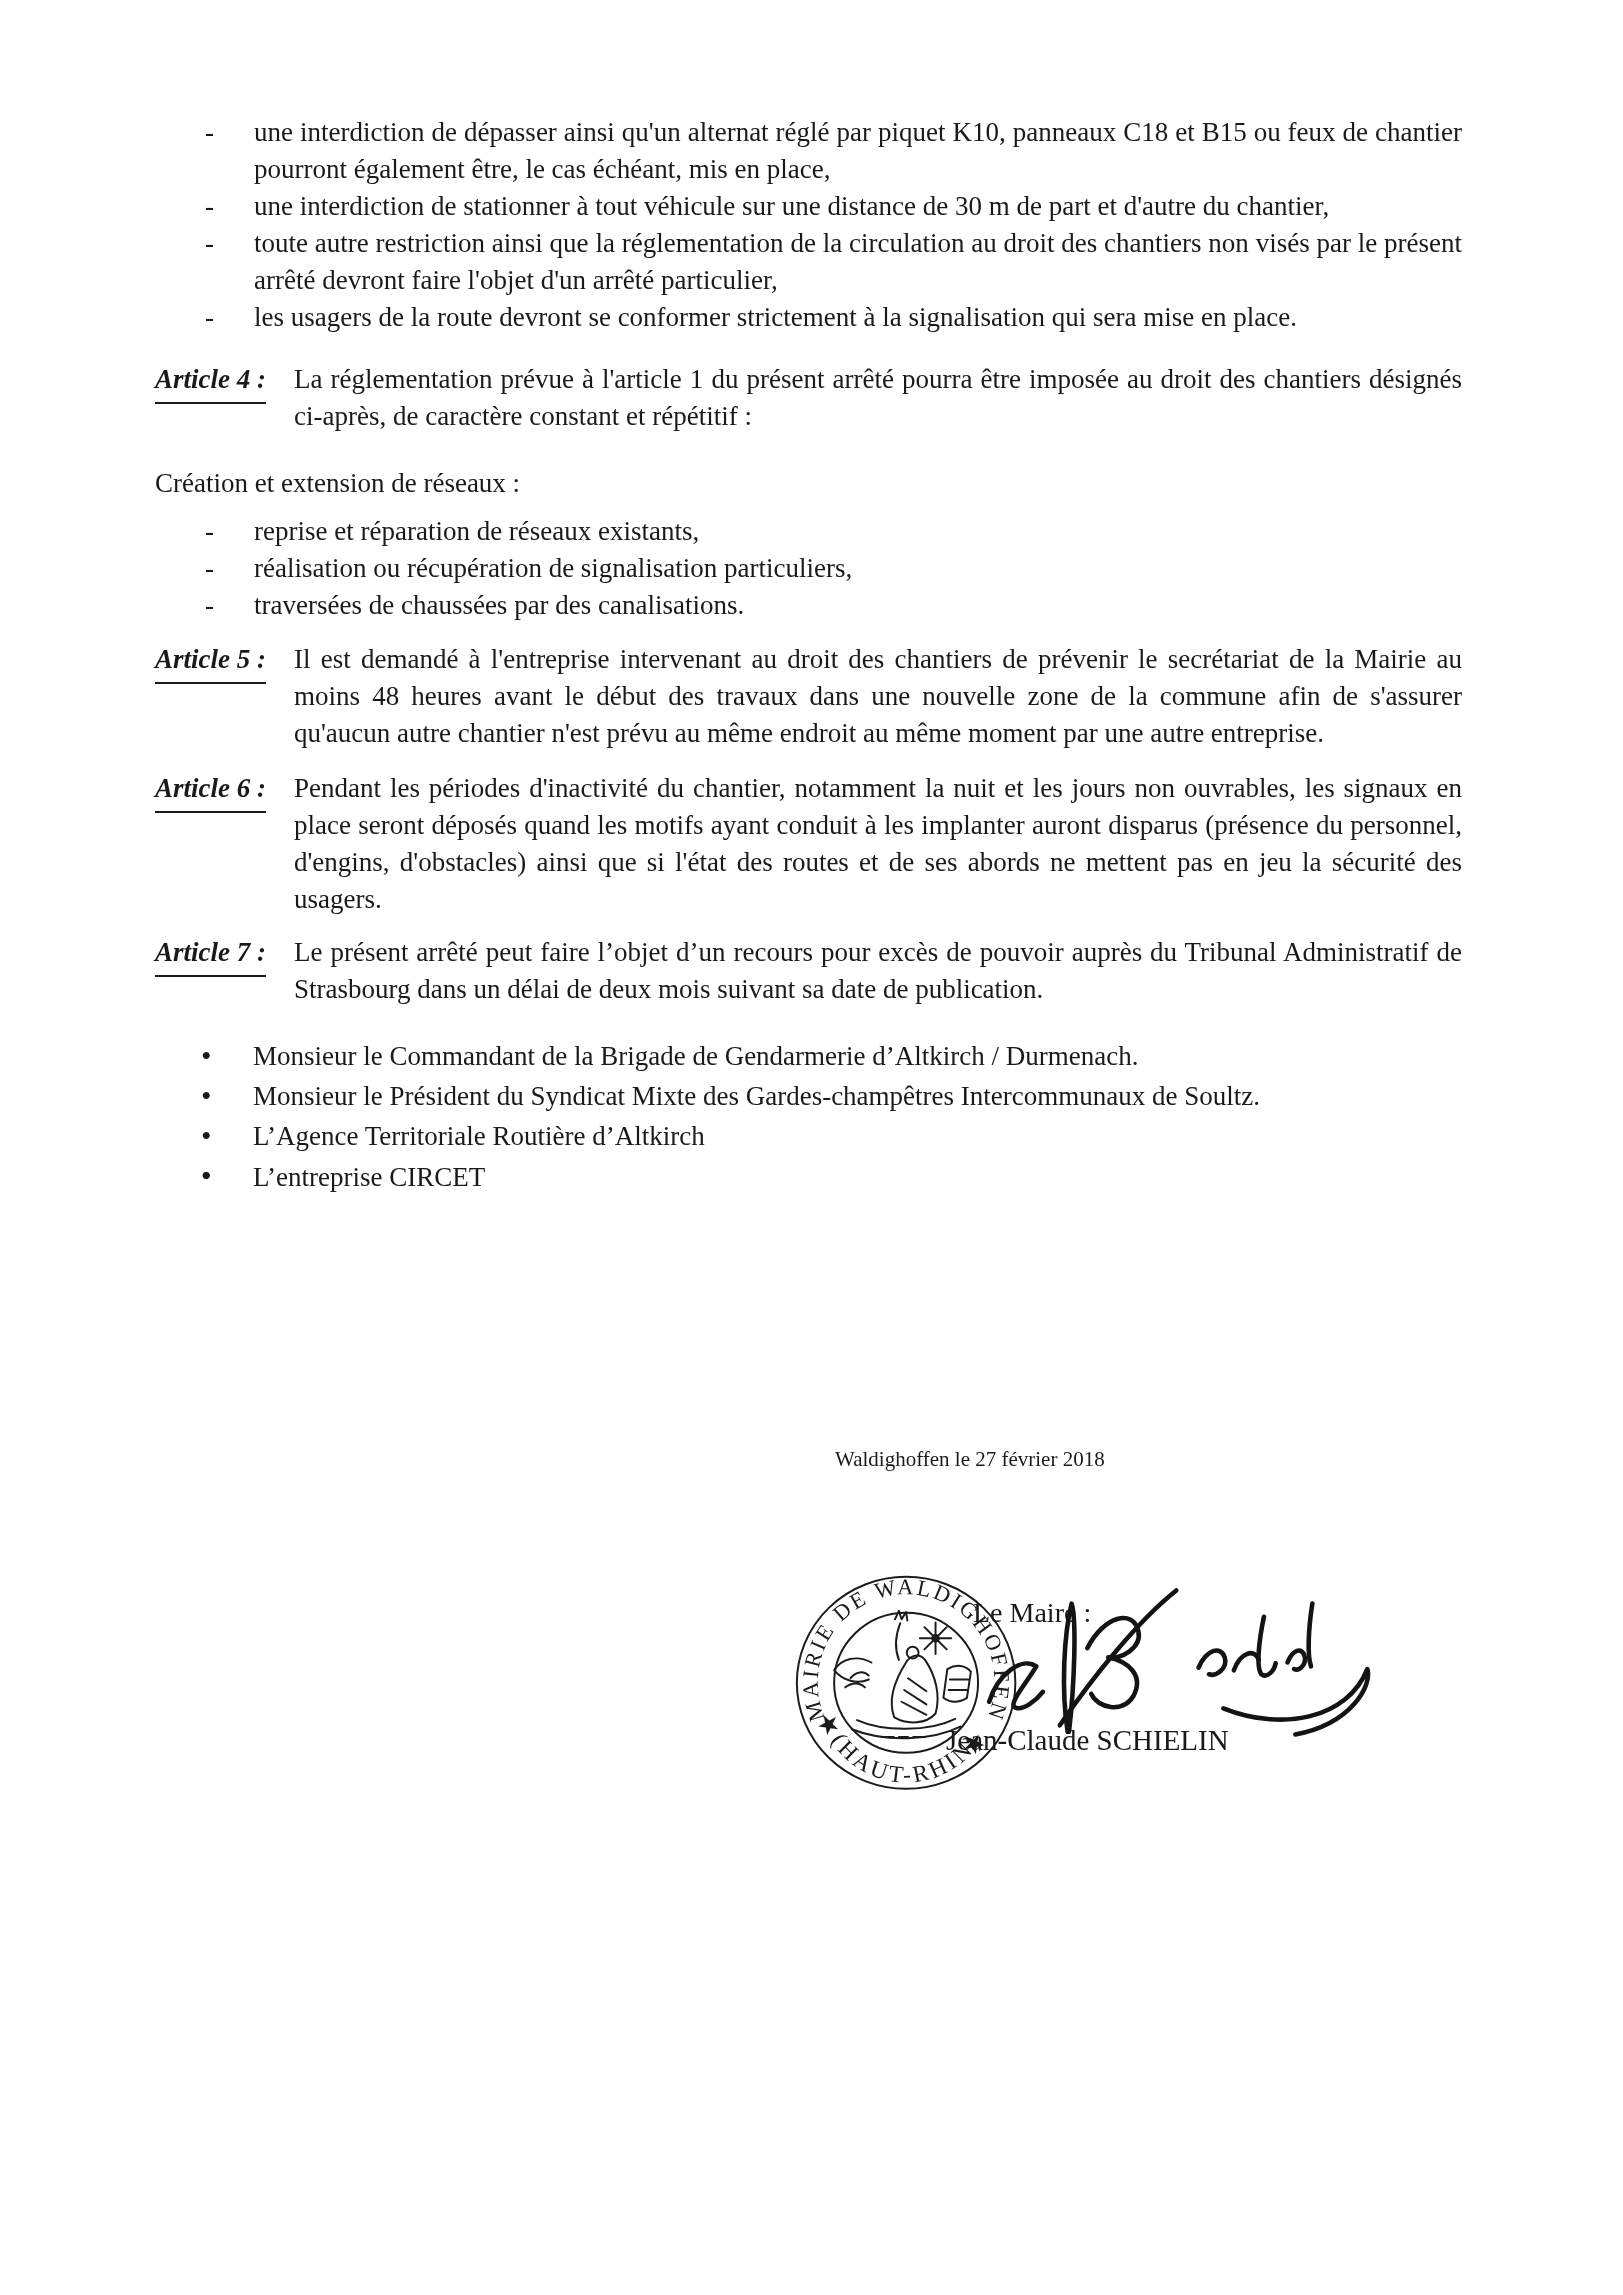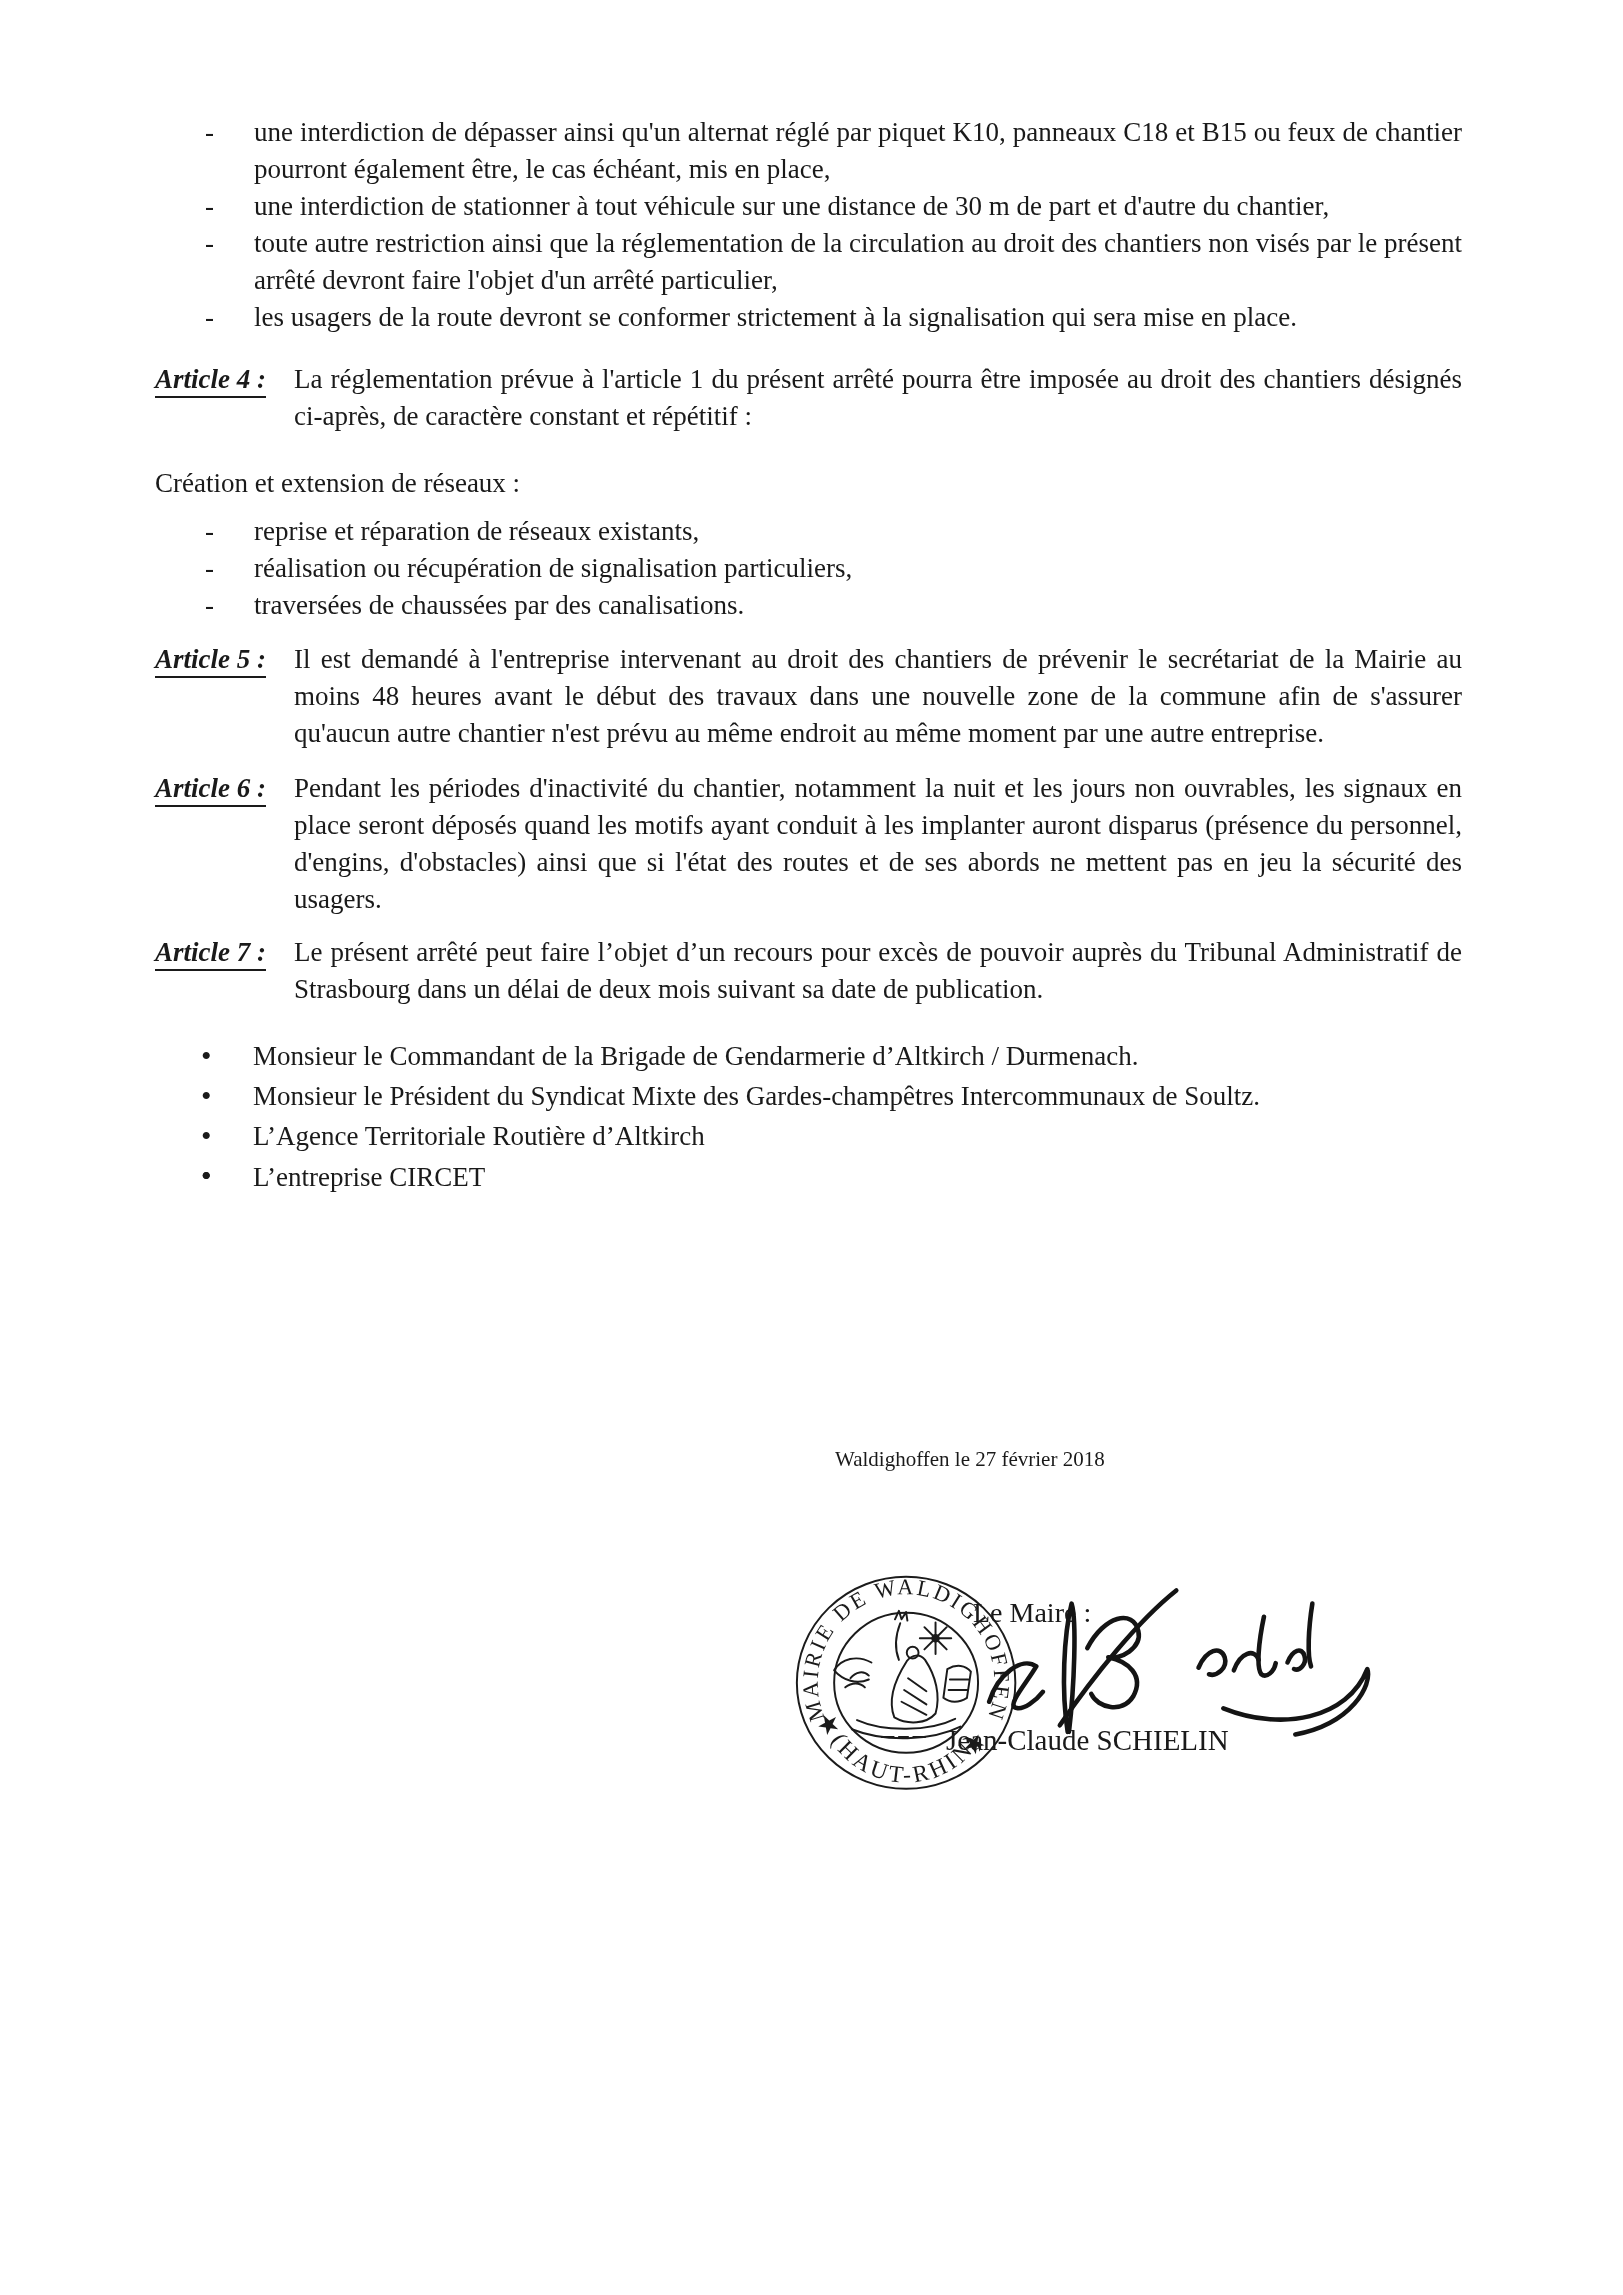--- a/index.html
+++ b/index.html
@@ -17,21 +17,21 @@
 
   
   .hang-list .li { position:relative; padding-left:99px; text-align:justify; }
   .hang-list .li .marker { position:absolute; left:50px; top:0; }
   .bullet-list .li { position:relative; padding-left:98px; margin-bottom:3.3px; text-align:left; }
   .bullet-list .li .marker { position:absolute; left:46px; top:-1.3px; font-size:30px; }
 
   
   .article { padding-left:139px; text-indent:-139px; text-align:justify; }
   .article .label { display:inline-block; width:139px; text-indent:0; font-weight:bold; font-style:italic; white-space:nowrap; vertical-align:top; }
-  .article .label .label-text { border-bottom:2.6px solid #1a1a1a; padding-bottom:2px;font-family:Liberation Serif, serif; }
+  .article .label .label-text { border-bottom:2.6px solid #1a1a1a; padding-bottom:8px;font-family:Liberation Serif, serif; }
 
   .mt-a4 { margin-top:25px; }
   .mt-heading { margin-top:30px; }
   .mt-works { margin-top:10.5px; }
   .mt-a5 { margin-top:17px; }
   .mt-a6 { margin-top:18.3px; }
   .mt-a7 { margin-top:16px; }
   .mt-a8 { margin-top:21px; }
   .mt-recipients { margin-top:30px; }
 

